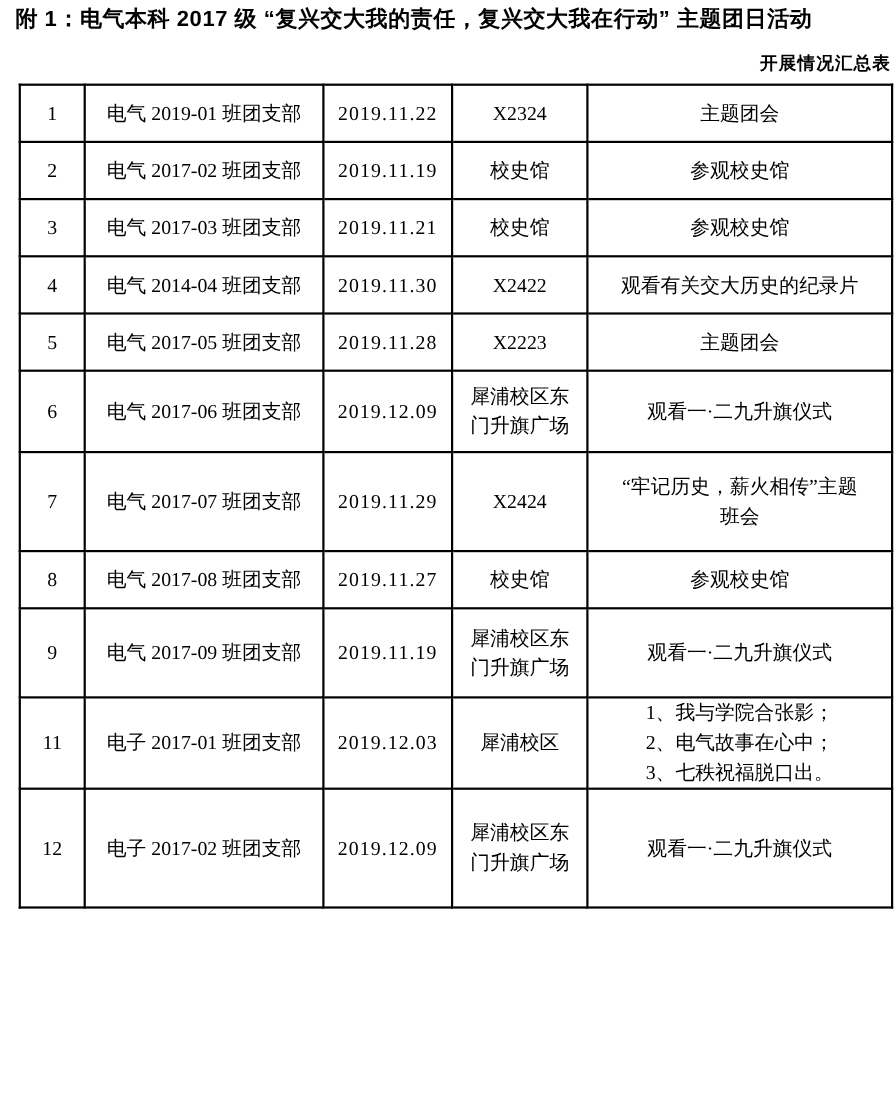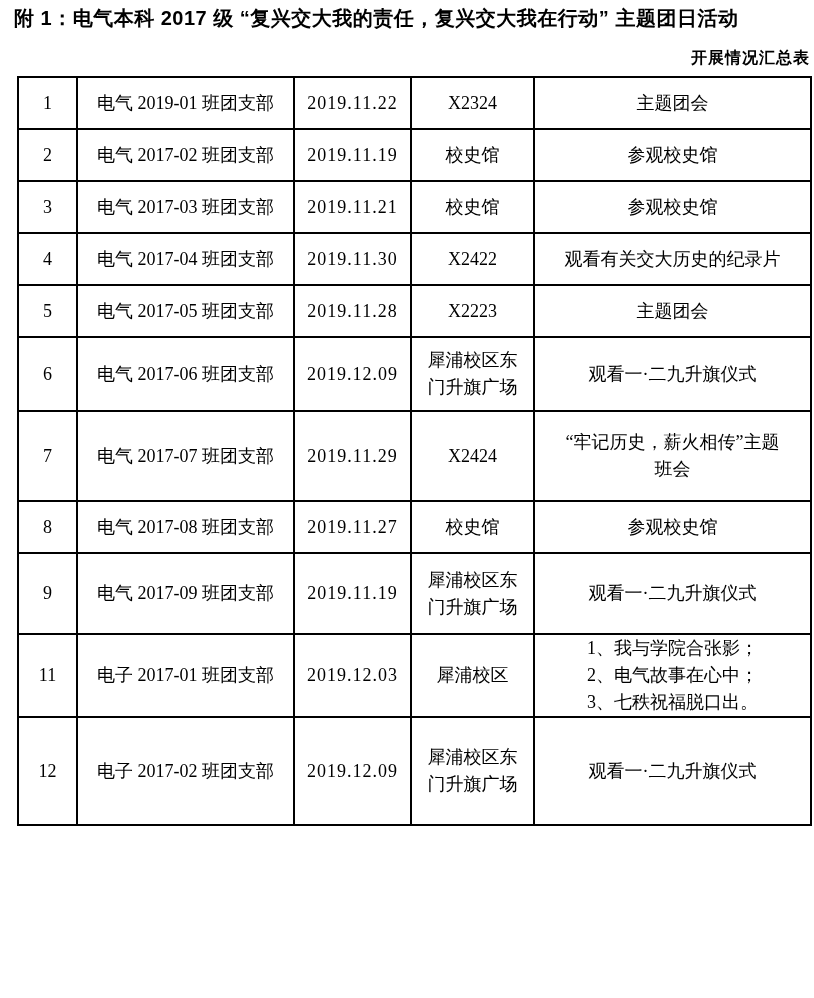--- a/index.html
+++ b/index.html
@@ -98,21 +98,21 @@
         </tr>
         <tr>
           <td class="cell-no">3</td>
           <td class="cell-branch">电气 2017-03 班团支部</td>
           <td class="cell-date">2019.11.21</td>
           <td class="cell-location">校史馆</td>
           <td class="cell-activity">参观校史馆</td>
         </tr>
         <tr>
           <td class="cell-no">4</td>
-          <td class="cell-branch">电气 2017-04 班团支部</td>
+          <td class="cell-branch">电气 2014-04 班团支部</td>
           <td class="cell-date">2019.11.30</td>
           <td class="cell-location">X2422</td>
           <td class="cell-activity">观看有关交大历史的纪录片</td>
         </tr>
         <tr>
           <td class="cell-no">5</td>
           <td class="cell-branch">电气 2017-05 班团支部</td>
           <td class="cell-date">2019.11.28</td>
           <td class="cell-location">X2223</td>
           <td class="cell-activity">主题团会</td>

